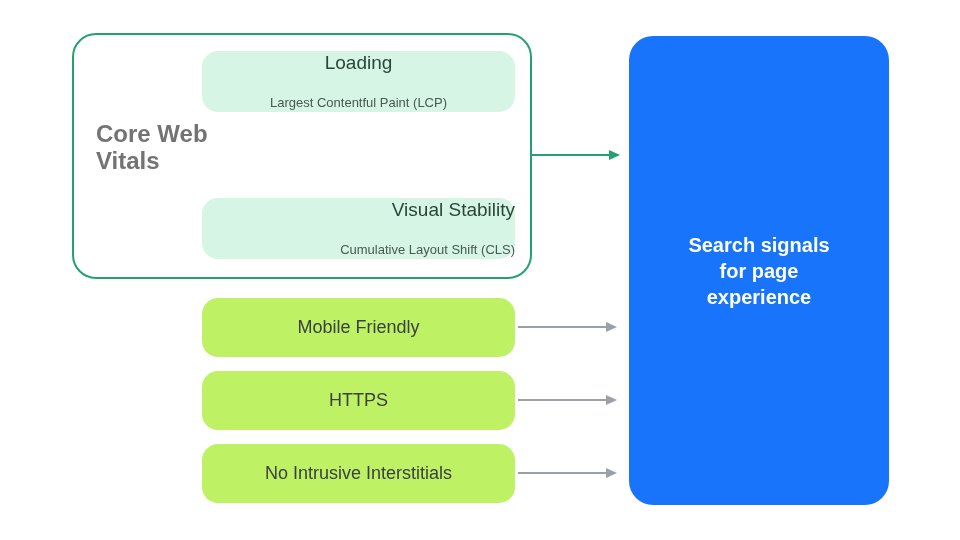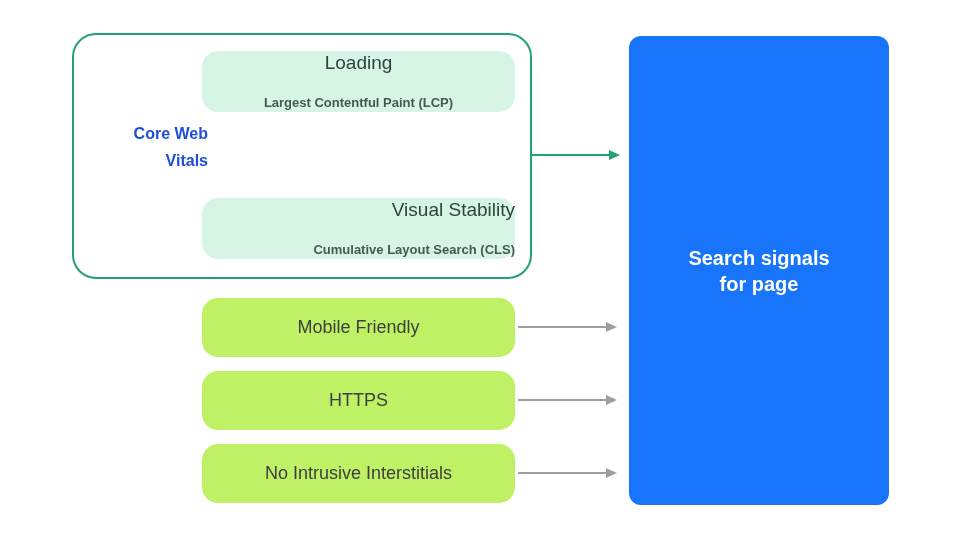--- a/index.html
+++ b/index.html
@@ -26,23 +26,23 @@
     border: 2px solid #23A16F;
     border-radius: 24px;
     box-sizing: border-box;
     background: #ffffff;
   }
   .cwv-label {
     position: absolute;
     left: 96px;
     top: 120px;
     width: 112px;
-    text-align: right;
-    color: #1d4ed8;
-    font-size: 16px;
+    text-align: left;
+    color: #737373;
+    font-size: 24px;
     font-weight: 700;
     line-height: 27px;
   }
 
   
   .pill {
     position: absolute;
     left: 202px;
     width: 313px;
     border-radius: 16px;
@@ -73,35 +73,35 @@
   #pill-interstitials  { top: 444px; }
 
   .pill-title {
     font-size: 19px;
     font-weight: 500;
     color: #2C453C;
     line-height: 22px;
   }
   .pill-sub {
     font-size: 13px;
-    font-weight: 700;
+    font-weight: 400;
     color: #465A50;
     line-height: 16px;
     margin-top: 15px;
   }
 
   
   .blue-box {
     position: absolute;
     left: 629px;
     top: 36px;
     width: 260px;
     height: 469px;
     background: #1774FB;
-    border-radius: 12px;
+    border-radius: 24px;
     display: flex;
     flex-direction: column;
     align-items: center;
     justify-content: center;
     text-align: center;
     color: #ffffff;
     font-size: 20px;
     font-weight: 700;
     line-height: 26px;
   }
@@ -148,21 +148,21 @@
   <div class="cwv-label">Core Web Vitals</div>
 
   <div class="pill pill-green" id="pill-loading">
     <div class="pill-title">Loading</div>
     <div class="pill-sub">Largest Contentful Paint (LCP)</div>
   </div>
 
 
   <div class="pill pill-green" id="pill-visual">
     <div class="pill-title">Visual Stability</div>
-    <div class="pill-sub">Cumulative Layout Search (CLS)</div>
+    <div class="pill-sub">Cumulative Layout Shift (CLS)</div>
   </div>
 
   <div class="pill pill-gray" id="pill-mobile">
     <div>Mobile Friendly</div>
   </div>
 
   <div class="pill pill-gray" id="pill-interstitials">
     <div>No Intrusive Interstitials</div>
   </div>
 
@@ -171,15 +171,16 @@
   </div>
 
   <div class="arrow arrow-green" id="arrow-cwv"></div>
   <div class="arrow arrow-gray" id="arrow-mobile"></div>
   <div class="arrow arrow-gray" id="arrow-https"></div>
   <div class="arrow arrow-gray" id="arrow-interstitials"></div>
 
   <div class="blue-box">
     <div>Search signals</div>
     <div>for page</div>
+    <div>experience</div>
   </div>
 
 </div>
 
 </body></html>

